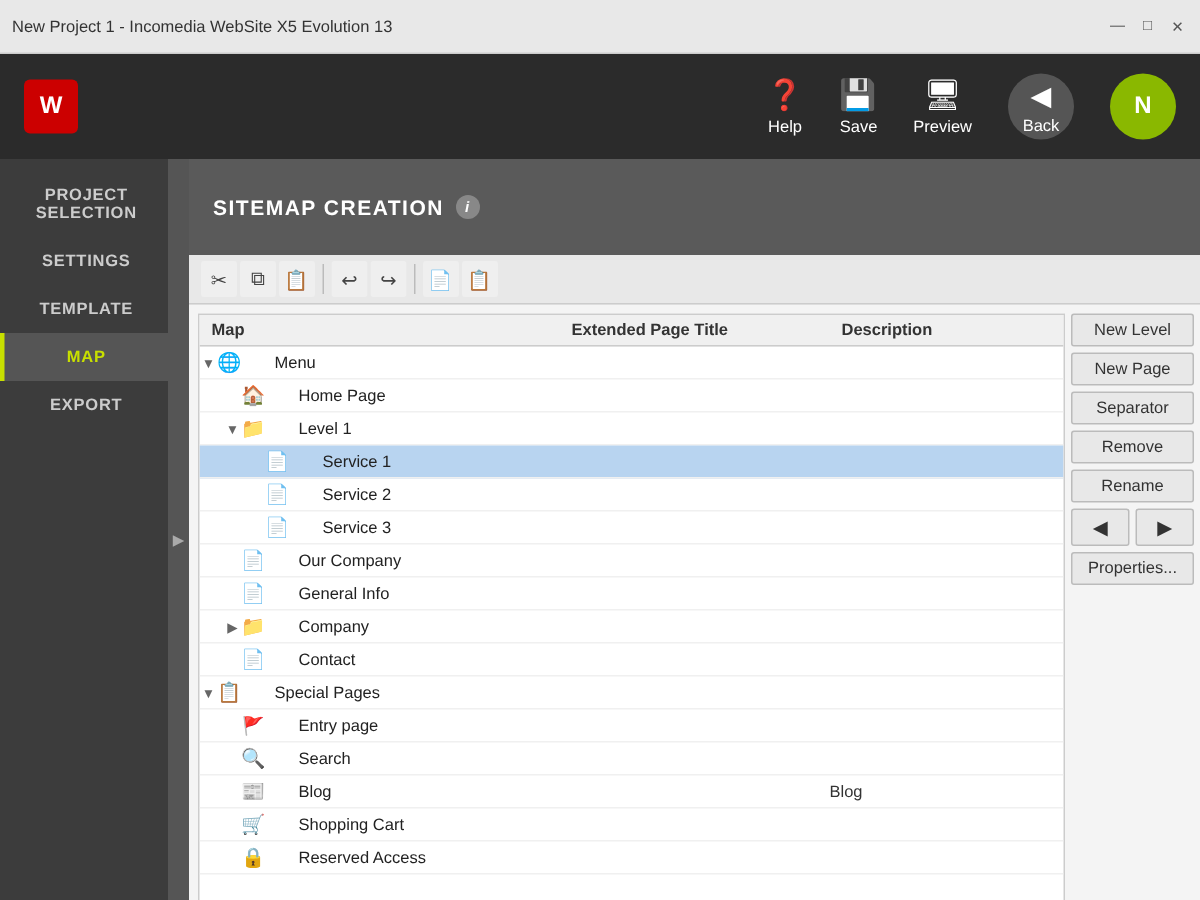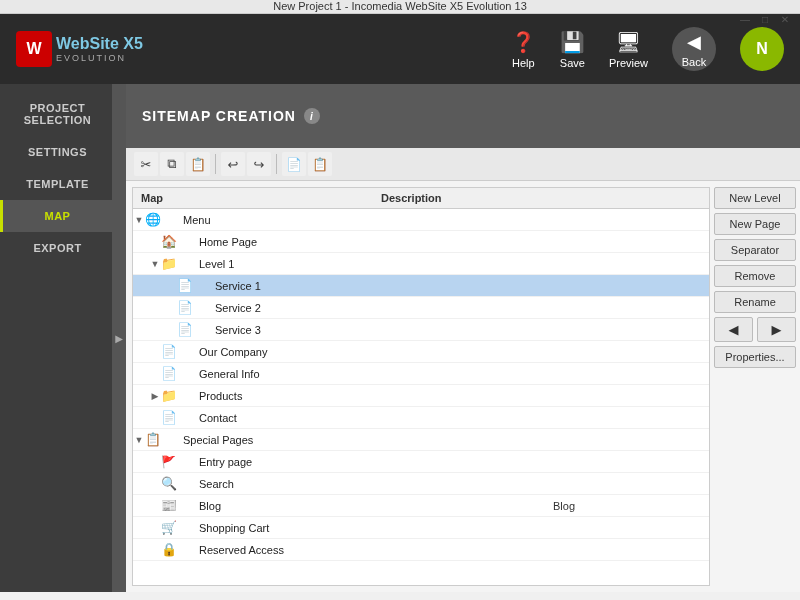--- a/index.html
+++ b/index.html
@@ -1,28 +1,27 @@
 <!DOCTYPE html>
 <html><head>
   <meta charset="utf-8">
   <style>
     * { margin: 0; padding: 0; box-sizing: border-box; }
     body { width: 800px; height: 600px; overflow: hidden; font-family: 'Segoe UI', Arial, sans-serif; font-size: 12px; background: #f0f0f0; }
 
     
     #titlebar {
-      height: 14px;
+      height: 36px;
       background: #e8e8e8;
       display: flex;
       align-items: center;
       padding: 0 8px;
       font-size: 11px;
       color: #333;
       border-bottom: 1px solid #ccc;
-      flex-direction: column;
     }
     #titlebar-controls {
       margin-left: auto;
       display: flex;
       gap: 6px;
     }
     .title-btn {
       width: 14px; height: 14px;
       display: flex; align-items: center; justify-content: center;
       font-size: 10px; cursor: pointer; color: #555;
@@ -298,24 +297,20 @@
   <div id="titlebar-controls">
     <span class="title-btn">—</span>
     <span class="title-btn">□</span>
     <span class="title-btn">✕</span>
   </div>
 </div>
 
 <div id="header">
   <div id="logo">
     <div id="logo-icon">W</div>
-    <div id="logo-text">
-      <div class="brand">WebSite X5</div>
-      <div class="sub">EVOLUTION</div>
-    </div>
   </div>
 
   <div id="header-tools">
     <div class="header-tool">
       <span class="tool-icon">❓</span>
       <span>Help</span>
     </div>
     <div class="header-tool">
       <span class="tool-icon">💾</span>
       <span>Save</span>
@@ -366,20 +361,21 @@
       <div class="tool-separator"></div>
       <button class="tool-btn">📄</button>
       <button class="tool-btn">📋</button>
     </div>
 
     <div id="tree-wrapper">
       <div id="tree-area">
 
         <div class="tree-header">
           <span class="col-map">Map</span>
+          <span class="col-extended">Extended Page Title</span>
           <span class="col-desc">Description</span>
         </div>
 
         <div class="tree-row">
           <div class="tree-cell-map">
             <span class="tree-indent" style="width:0px;"></span>
             <span class="tree-toggle">▼</span>
             <span class="tree-icon">🌐</span>
             <span class="tree-label">Menu</span>
           </div>
@@ -462,21 +458,21 @@
           </div>
           <div class="tree-cell-extended"></div>
           <div class="tree-cell-desc"></div>
         </div>
 
         <div class="tree-row">
           <div class="tree-cell-map">
             <span class="tree-indent" style="width:16px;"></span>
             <span class="tree-toggle">▶</span>
             <span class="tree-icon" style="color:#e8a000;">📁</span>
-            <span class="tree-label">Products</span>
+            <span class="tree-label">Company</span>
           </div>
           <div class="tree-cell-extended"></div>
           <div class="tree-cell-desc"></div>
         </div>
 
         <div class="tree-row">
           <div class="tree-cell-map">
             <span class="tree-indent" style="width:16px;"></span>
             <span class="tree-toggle"></span>
             <span class="tree-icon">📄</span>

